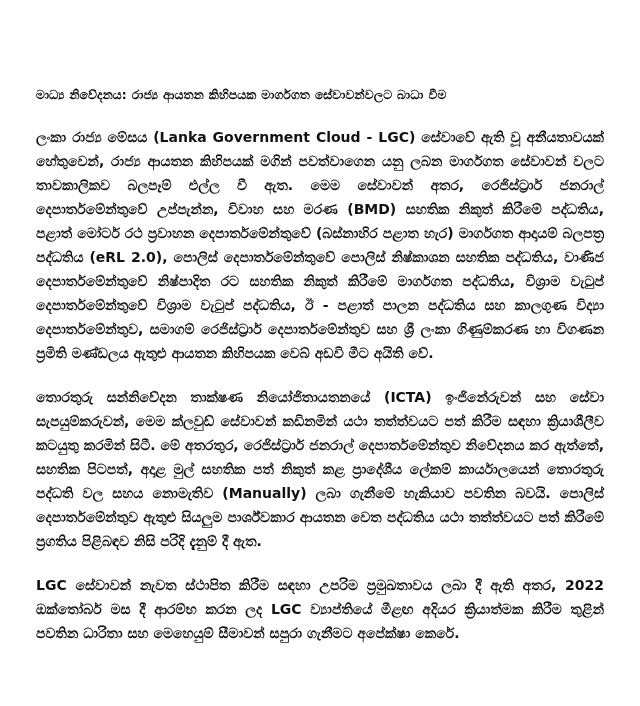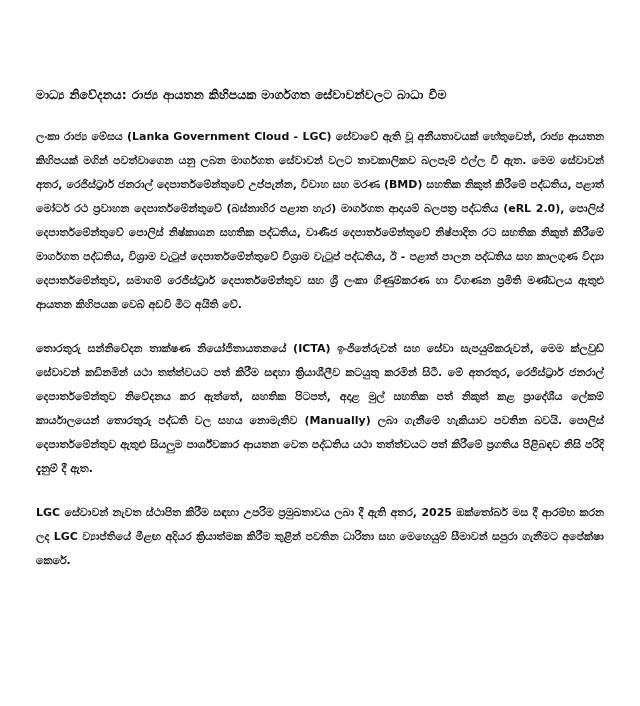--- a/index.html
+++ b/index.html
@@ -34,21 +34,21 @@
     font-weight: 700;
     line-height: 1.5;
     letter-spacing: 0.1px;
     text-align: left;
     margin: 0 0 20px 0;
     color: #0a0a0a;
     word-spacing: 0.5px;
   }
 
   .doc-paragraph {
-    font-size: 11px;
+    font-size: 14px;
     font-weight: 600;
     line-height: 24px;
     text-align: justify;
     text-justify: inter-word;
     margin: 0 0 20px 0;
     color: #121212;
     word-spacing: 0px;
     hyphens: none;
   }
 
@@ -61,17 +61,17 @@
 
 <div id="document-page">
   <article class="doc-body">
 
     <h1 class="doc-heading">මාධ්‍ය නිවේදනය: රාජ්‍ය ආයතන කිහිපයක මාර්ගගත සේවාවන්වලට බාධා වීම</h1>
 
     <p class="doc-paragraph">ලංකා රාජ්‍ය මේසය (Lanka Government Cloud - LGC) සේවාවේ ඇති වූ අනීයතාවයක් හේතුවෙන්, රාජ්‍ය ආයතන කිහිපයක් මගින් පවත්වාගෙන යනු ලබන මාර්ගගත සේවාවන් වලට තාවකාලිකව බලපෑම් එල්ල වී ඇත. මෙම සේවාවන් අතර, රෙජිස්ට්‍රාර් ජනරාල් දෙපාර්තමේන්තුවේ උප්පැන්න, විවාහ සහ මරණ (BMD) සහතික නිකුත් කිරීමේ පද්ධතිය, පළාත් මෝටර් රථ ප්‍රවාහන දෙපාර්තමේන්තුවේ (බස්නාහිර පළාත හැර) මාර්ගගත ආදායම් බලපත්‍ර පද්ධතිය (eRL 2.0), පොලිස් දෙපාර්තමේන්තුවේ පොලිස් නිෂ්කාශන සහතික පද්ධතිය, වාණිජ දෙපාර්තමේන්තුවේ නිෂ්පාදිත රට සහතික නිකුත් කිරීමේ මාර්ගගත පද්ධතිය, විශ්‍රාම වැටුප් දෙපාර්තමේන්තුවේ විශ්‍රාම වැටුප් පද්ධතිය, ඊ - පළාත් පාලන පද්ධතිය සහ කාලගුණ විද්‍යා දෙපාර්තමේන්තුව, සමාගම් රෙජිස්ට්‍රාර් දෙපාර්තමේන්තුව සහ ශ්‍රී ලංකා ගිණුම්කරණ හා විගණන ප්‍රමිති මණ්ඩලය ඇතුළු ආයතන කිහිපයක වෙබ් අඩවි මීට අයිති වේ.</p>
 
     <p class="doc-paragraph">තොරතුරු සන්නිවේදන තාක්ෂණ නියෝජිතායතනයේ (ICTA) ඉංජිනේරුවන් සහ සේවා සැපයුම්කරුවන්, මෙම ක්ලවුඩ් සේවාවන් කඩිනමින් යථා තත්ත්වයට පත් කිරීම සඳහා ක්‍රියාශීලීව කටයුතු කරමින් සිටී. මේ අතරතුර, රෙජිස්ට්‍රාර් ජනරාල් දෙපාර්තමේන්තුව නිවේදනය කර ඇත්තේ, සහතික පිටපත්, අදාළ මුල් සහතික පත් නිකුත් කළ ප්‍රාදේශීය ලේකම් කාර්යාලයෙන් තොරතුරු පද්ධති වල සහය නොමැතිව (Manually) ලබා ගැනීමේ හැකියාව පවතින බවයි. පොලිස් දෙපාර්තමේන්තුව ඇතුළු සියලුම පාර්ශ්වකාර ආයතන වෙත පද්ධතිය යථා තත්ත්වයට පත් කිරීමේ ප්‍රගතිය පිළිබඳව නිසි පරිදි දැනුම් දී ඇත.</p>
 
-    <p class="doc-paragraph">LGC සේවාවන් නැවත ස්ථාපිත කිරීම සඳහා උපරිම ප්‍රමුඛතාවය ලබා දී ඇති අතර, 2025 ඔක්තෝබර් මස දී ආරම්භ කරන ලද LGC ව්‍යාප්තියේ මීළඟ අදියර ක්‍රියාත්මක කිරීම තුළින් පවතින ධාරිතා සහ මෙහෙයුම් සීමාවන් සපුරා ගැනීමට අපේක්ෂා කෙරේ.</p>
+    <p class="doc-paragraph">LGC සේවාවන් නැවත ස්ථාපිත කිරීම සඳහා උපරිම ප්‍රමුඛතාවය ලබා දී ඇති අතර, 2022 ඔක්තෝබර් මස දී ආරම්භ කරන ලද LGC ව්‍යාප්තියේ මීළඟ අදියර ක්‍රියාත්මක කිරීම තුළින් පවතින ධාරිතා සහ මෙහෙයුම් සීමාවන් සපුරා ගැනීමට අපේක්ෂා කෙරේ.</p>
 
 
   </article>
 </div>
 
 </body></html>

